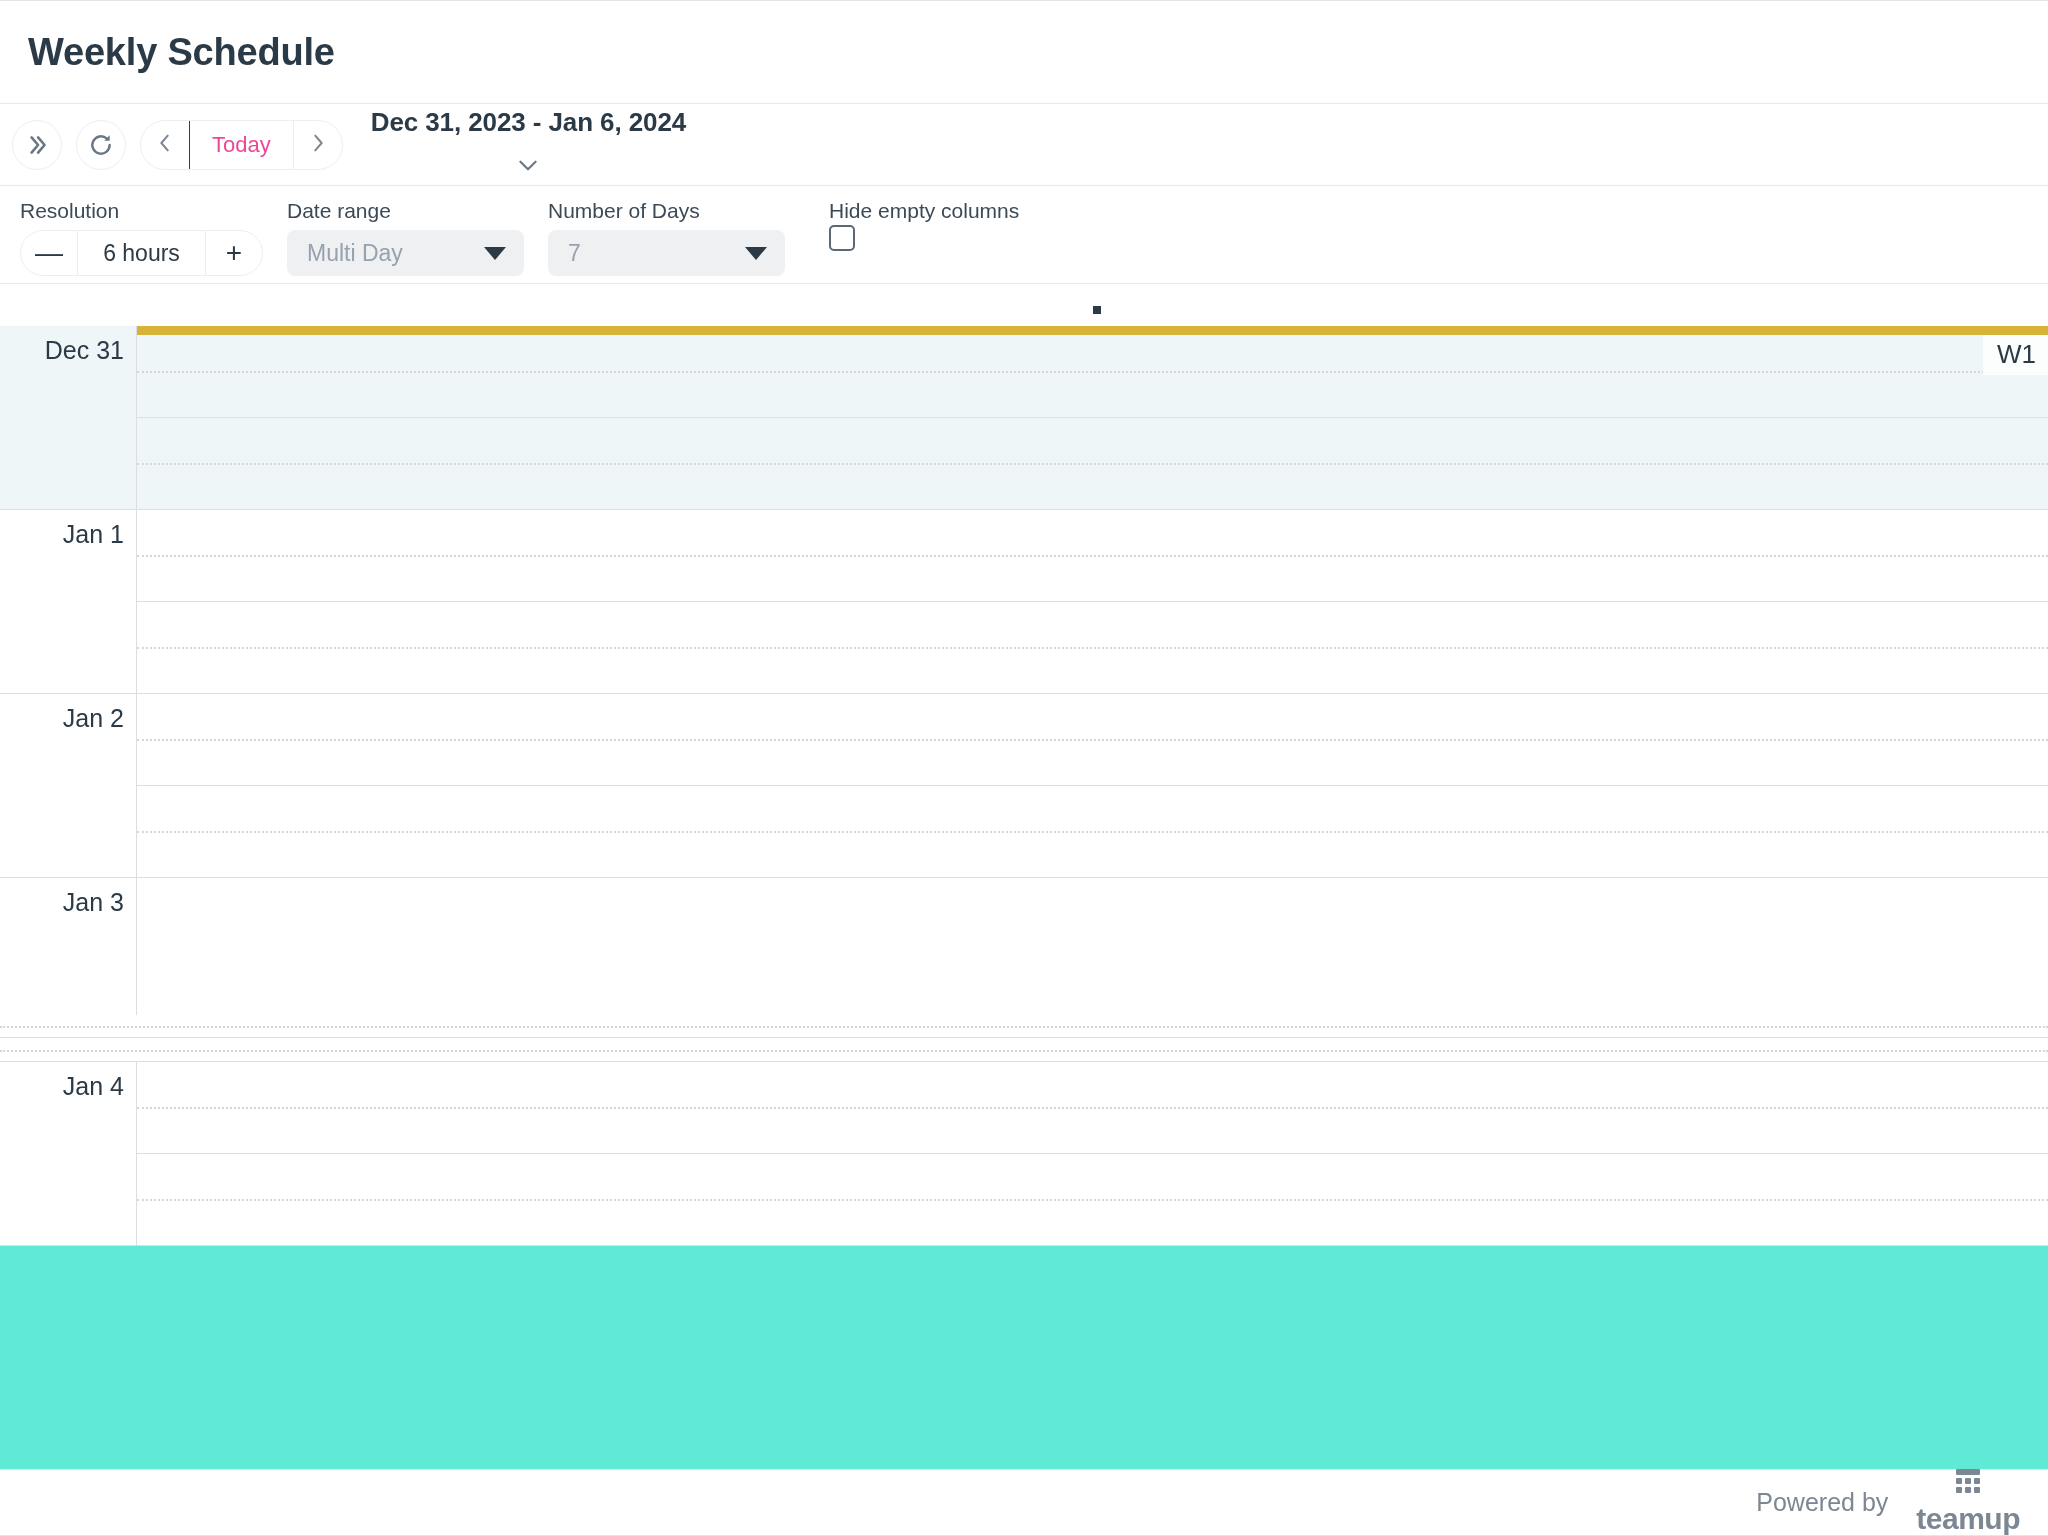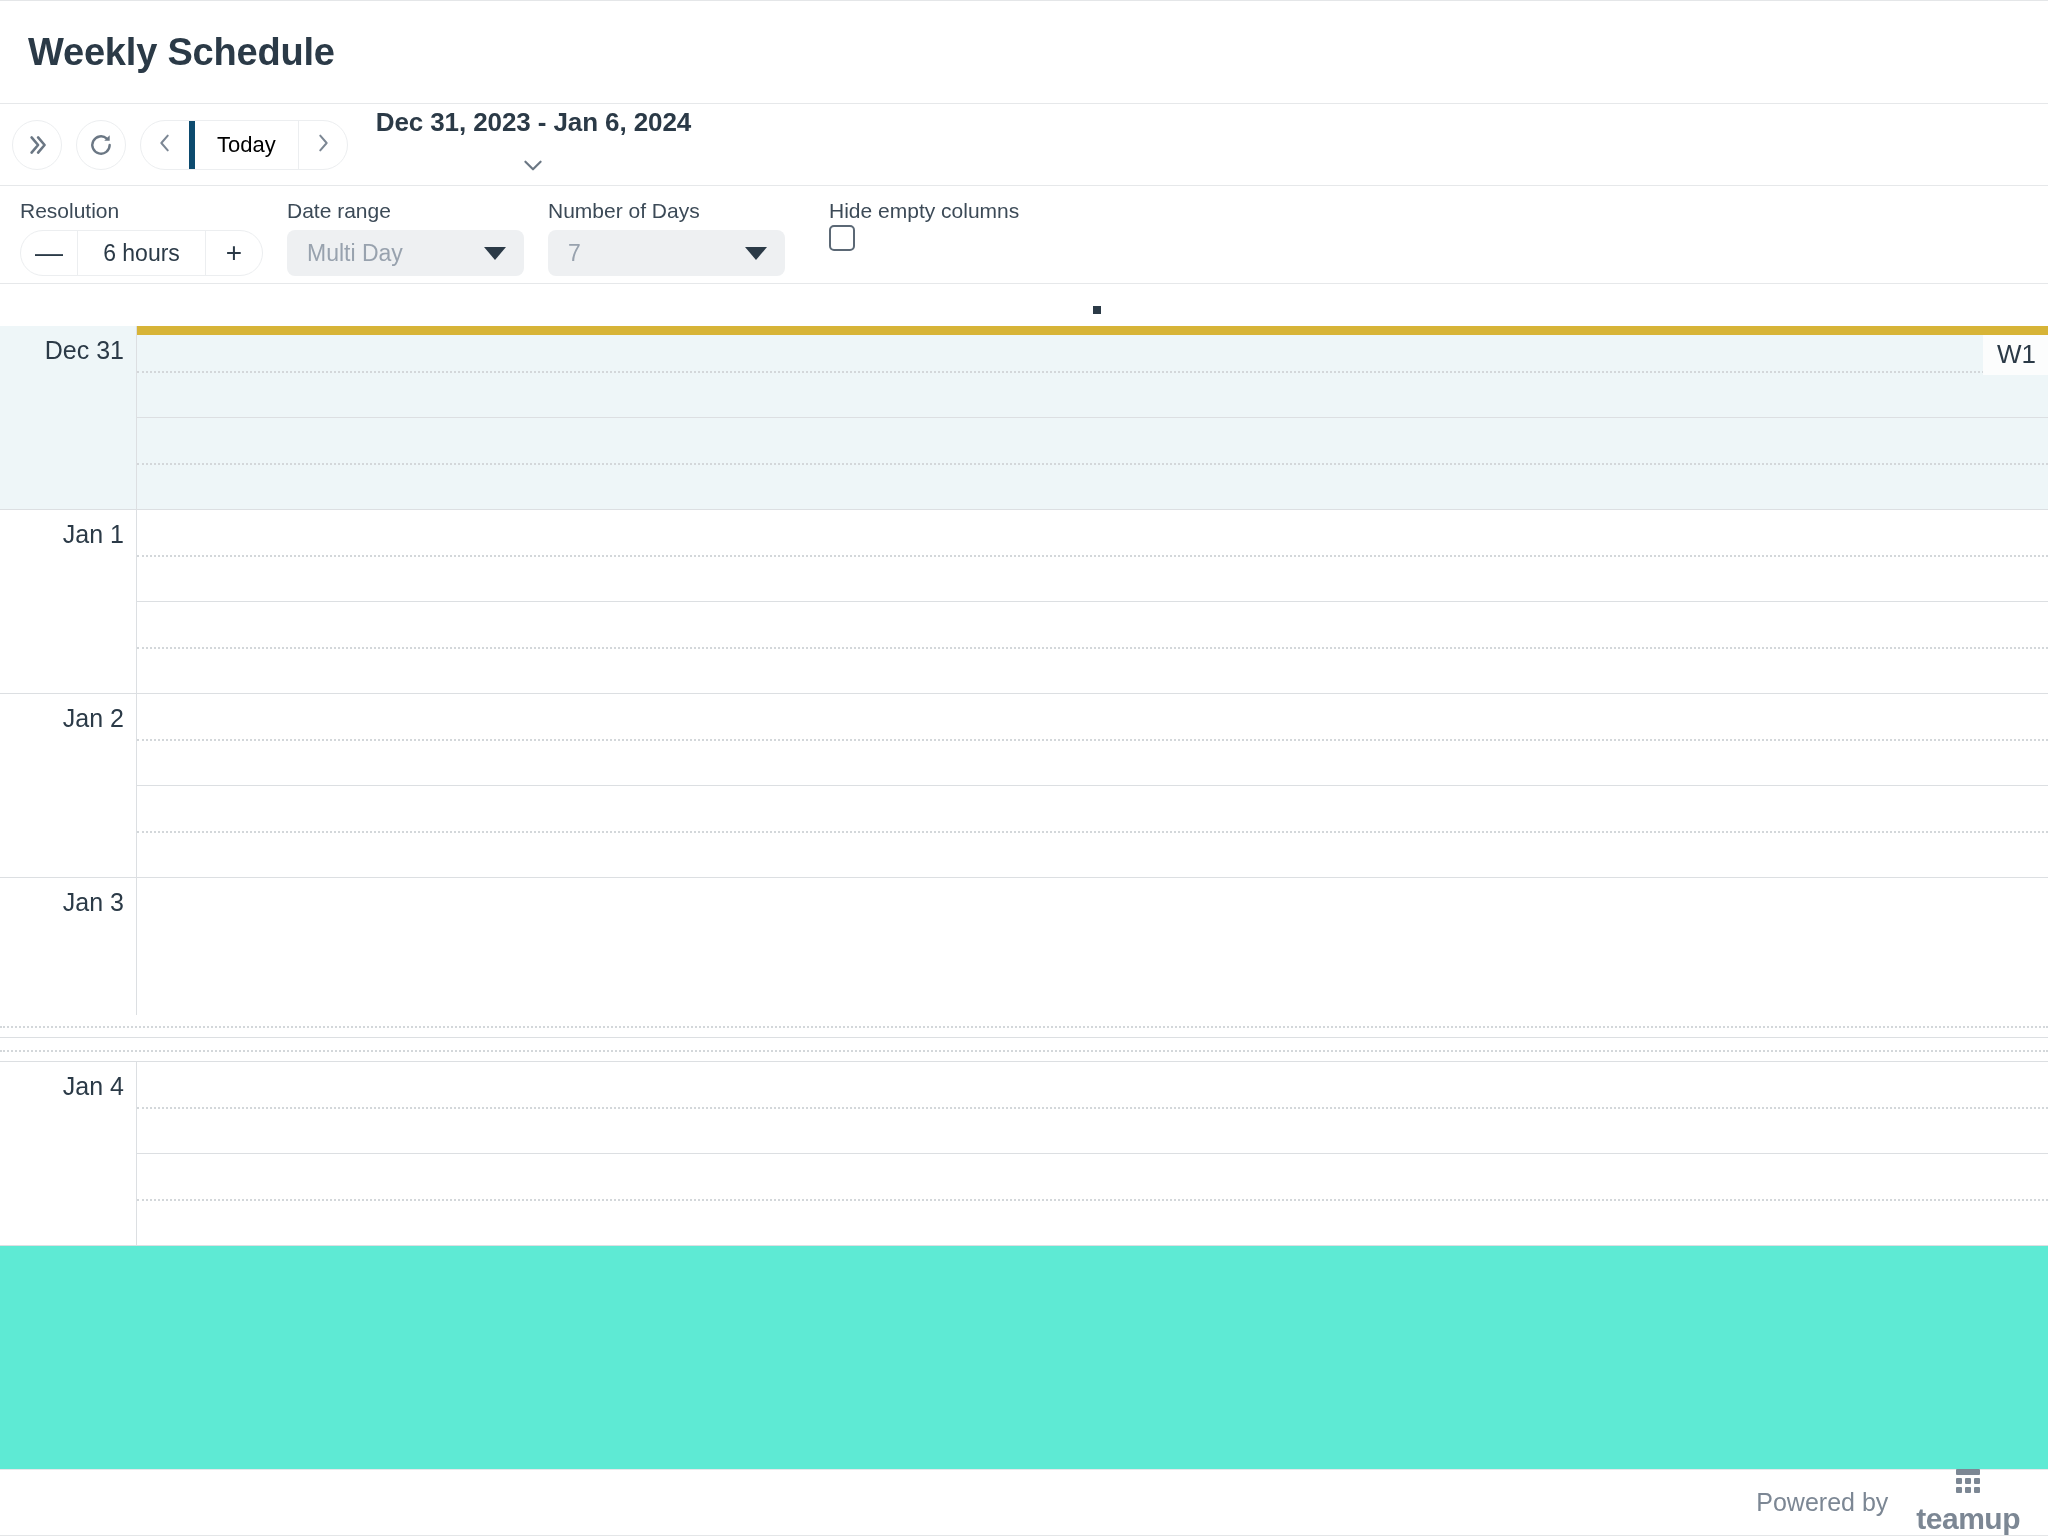--- a/index.html
+++ b/index.html
@@ -79,22 +79,22 @@
   .nav-arrow {
     width: 48px; height: 100%;
     display: flex; align-items: center; justify-content: center;
     cursor: pointer;
   }
   .nav-today {
     padding: 0 22px;
     height: 100%;
     display: flex; align-items: center; justify-content: center;
     font-size: 22px;
-    color: #000000;
-    border-left: 6px solid #0c4a6e;
+    color: #ec4899;
+    border-left: 1px solid #0c4a6e;
     border-right: 1px solid #eceef0;
     cursor: pointer;
     white-space: nowrap;
   }
 
   .range-display {
     display: flex;
     align-items: center;
     gap: 14px;
     margin-left: 14px;

